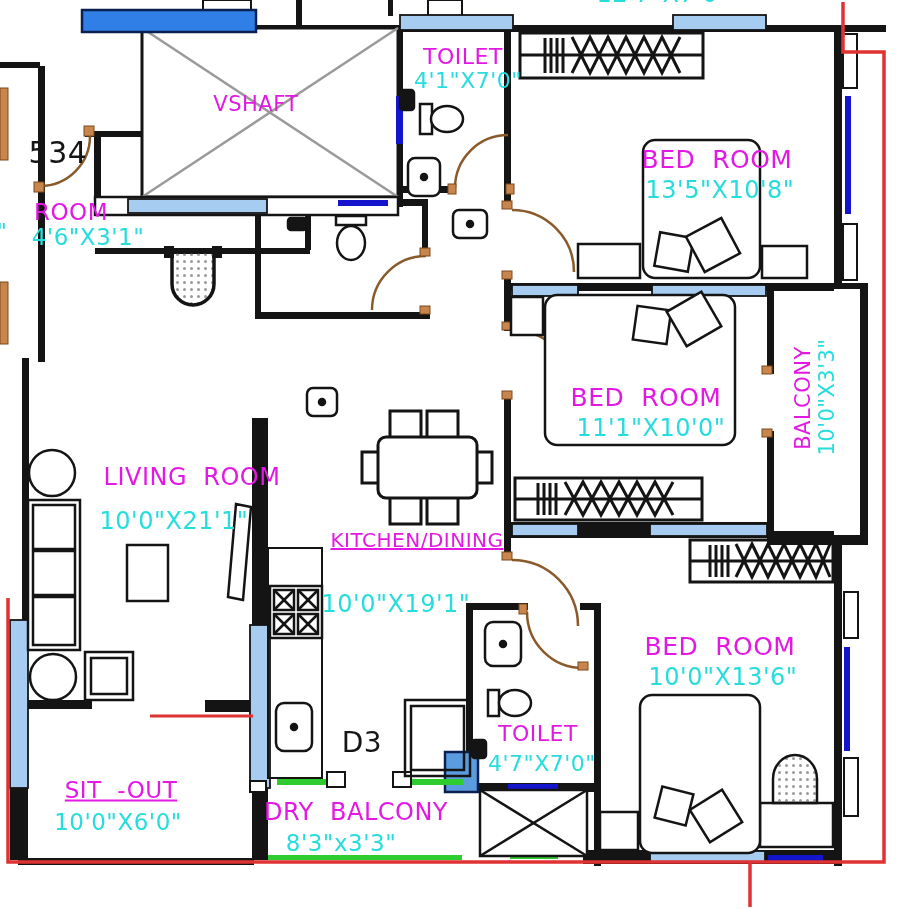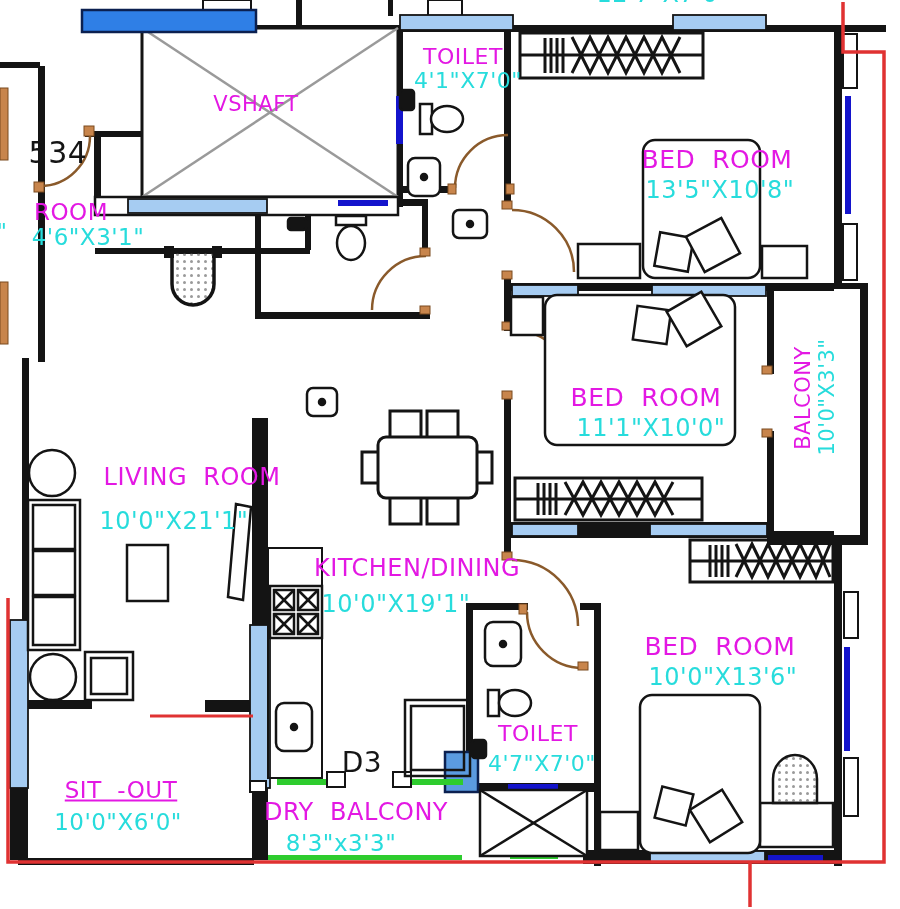--- a/index.html
+++ b/index.html
@@ -322,33 +322,33 @@
 
 <div class="lbl room" style="left:646px;top:397px;font-size:25px;">BED  ROOM</div>
 <div class="lbl dim" style="left:651px;top:428px;font-size:24px;">11'1"X10'0"</div>
 
 <div class="lbl room rot" style="left:803px;top:398px;font-size:21px;">BALCONY</div>
 <div class="lbl dim rot" style="left:827px;top:397px;font-size:21px;">10'0"X3'3"</div>
 
 <div class="lbl room" style="left:177px;top:477px;font-size:24px;margin-left:15px;">LIVING  ROOM</div>
 <div class="lbl dim" style="left:174px;top:521px;font-size:24px;">10'0"X21'1"</div>
 
-<div class="lbl room" style="left:417px;top:568px;font-size:24px;">KITCHEN/DINING</div>
+<div class="lbl room" style="left:417px;top:540px;font-size:20px;text-decoration:underline;">KITCHEN/DINING</div>
 <div class="lbl dim" style="left:396px;top:604px;font-size:24px;">10'0"X19'1"</div>
 
 <div class="lbl room" style="left:720px;top:646px;font-size:25px;">BED  ROOM</div>
 <div class="lbl dim" style="left:723px;top:677px;font-size:24px;">10'0"X13'6"</div>
 
 <div class="lbl room" style="left:538px;top:734px;font-size:22px;">TOILET</div>
 <div class="lbl dim" style="left:542px;top:764px;font-size:22px;">4'7"X7'0"</div>
 
 <div class="lbl room" style="left:121px;top:790px;font-size:23px;text-decoration:underline;">SIT  -OUT</div>
 <div class="lbl dim" style="left:118px;top:822px;font-size:23px;">10'0"X6'0"</div>
 
 <div class="lbl room" style="left:356px;top:812px;font-size:24px;">DRY  BALCONY</div>
 <div class="lbl dim" style="left:341px;top:843px;font-size:23px;">8'3"x3'3"</div>
 
-<div class="lbl blk" style="left:362px;top:743px;font-size:28px;margin-top:20px;">D3</div>
+<div class="lbl blk" style="left:362px;top:743px;font-size:28px;">D3</div>
 
 <div class="lbl dim" style="left:663px;top:-6px;font-size:24px;">12'7"X7'0"</div>
 <div class="lbl dim" style="left:2px;top:232px;font-size:22px;">"</div>
 
 </div>
 
 </body></html>

